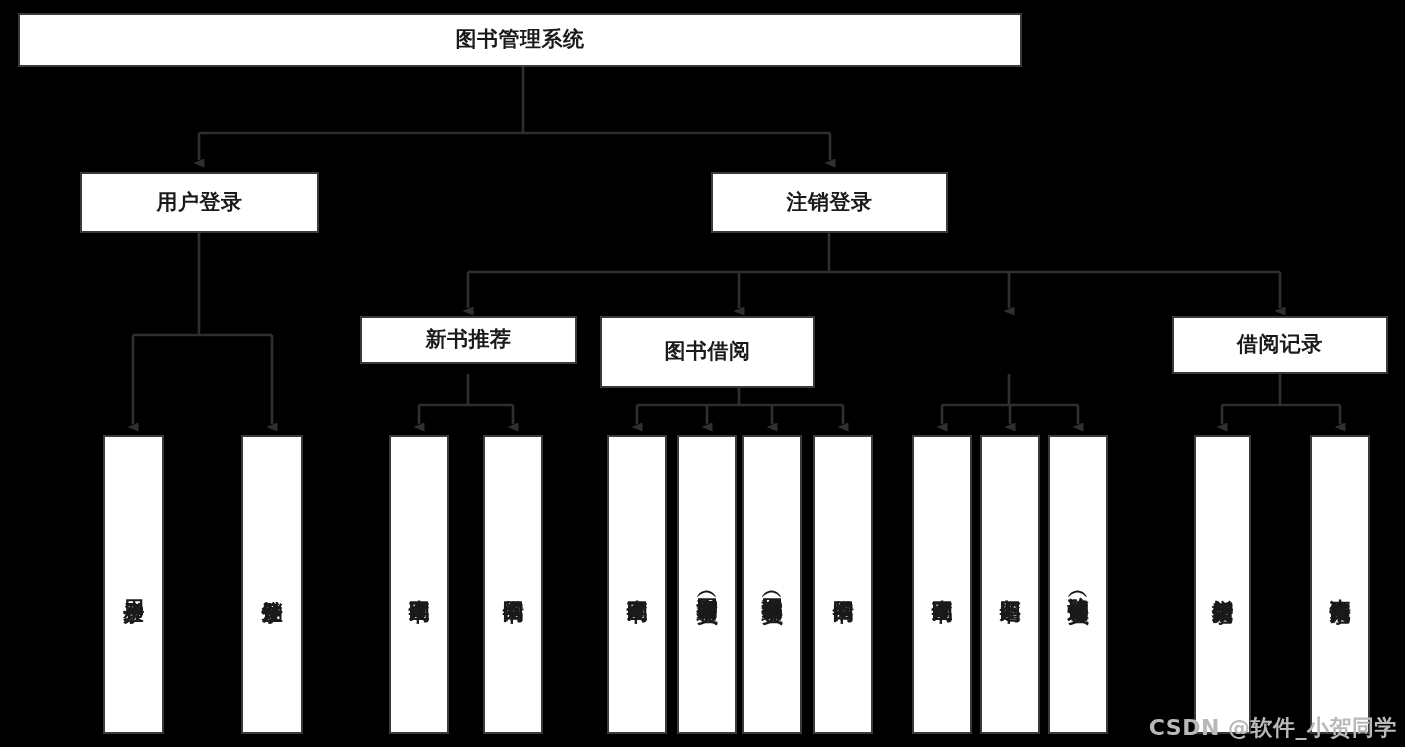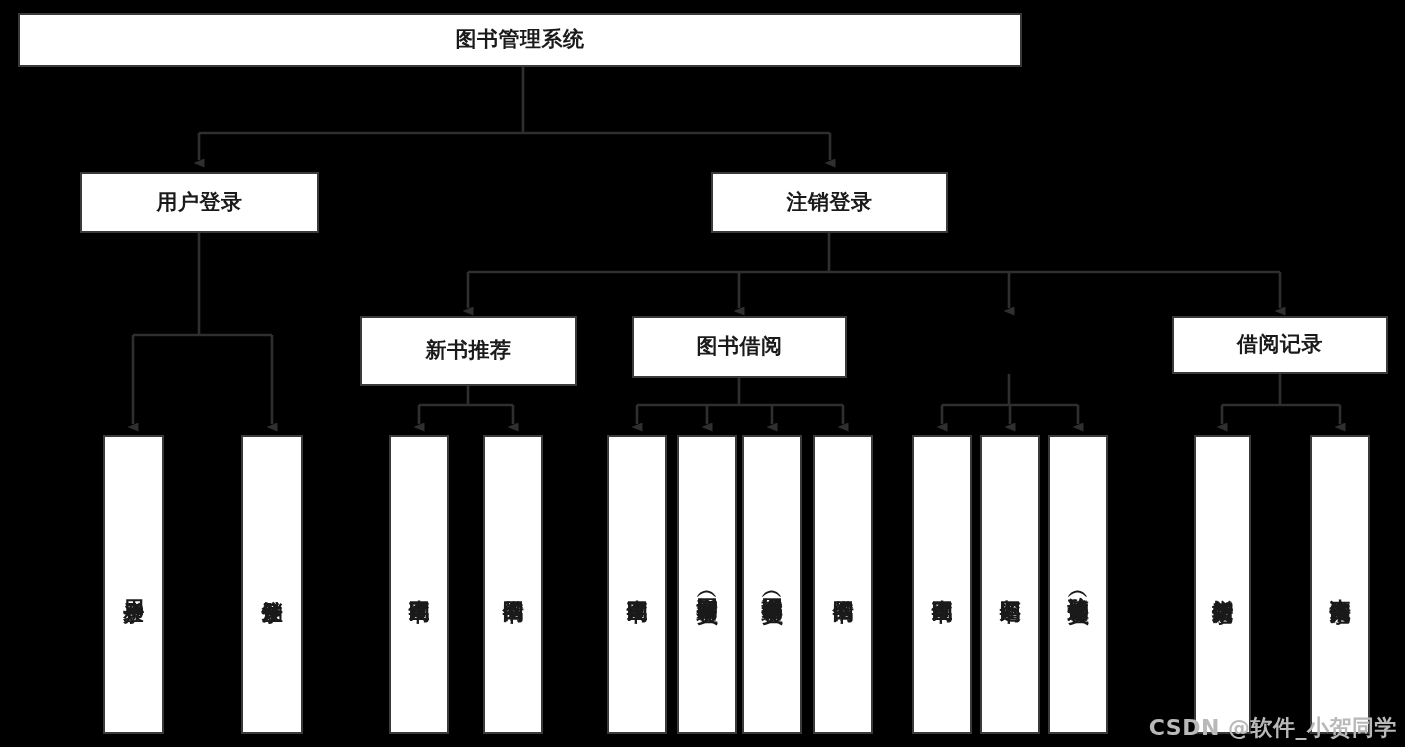--- a/index.html
+++ b/index.html
@@ -120,23 +120,23 @@
       <path d="M1340,405 L1340,424" marker-end="url(#arrow)"></path>
     </g>
   </svg>
 
   <div class="node node-h node-root" style="left:18px; top:13px; width:1004px; height:54px;">图书管理系统</div>
 
   <div class="node node-h" style="left:80px; top:172px; width:239px; height:61px;">用户登录</div>
 
   <div class="node node-h" style="left:711px; top:172px; width:237px; height:61px;">注销登录</div>
 
-  <div class="node node-h" style="left:360px; top:316px; width:217px; height:70px;">新书推荐</div>
+  <div class="node node-h" style="left:360px; top:316px; width:217px; height:48px;">新书推荐</div>
 
-  <div class="node node-h" style="left:632px; top:316px; width:215px; height:62px;">图书借阅</div>
+  <div class="node node-h" style="left:600px; top:316px; width:215px; height:72px;">图书借阅</div>
 
 
   <div class="node node-h" style="left:1172px; top:316px; width:216px; height:58px;">借阅记录</div>
 
   <div class="node node-v" style="left:103px; top:435px; width:61px; height:299px;">用户登录</div>
 
   <div class="node node-v" style="left:241px; top:435px; width:62px; height:299px;">注销登录</div>
 
   <div class="node node-v" style="left:389px; top:435px; width:60px; height:299px;">查询图书</div>
 

